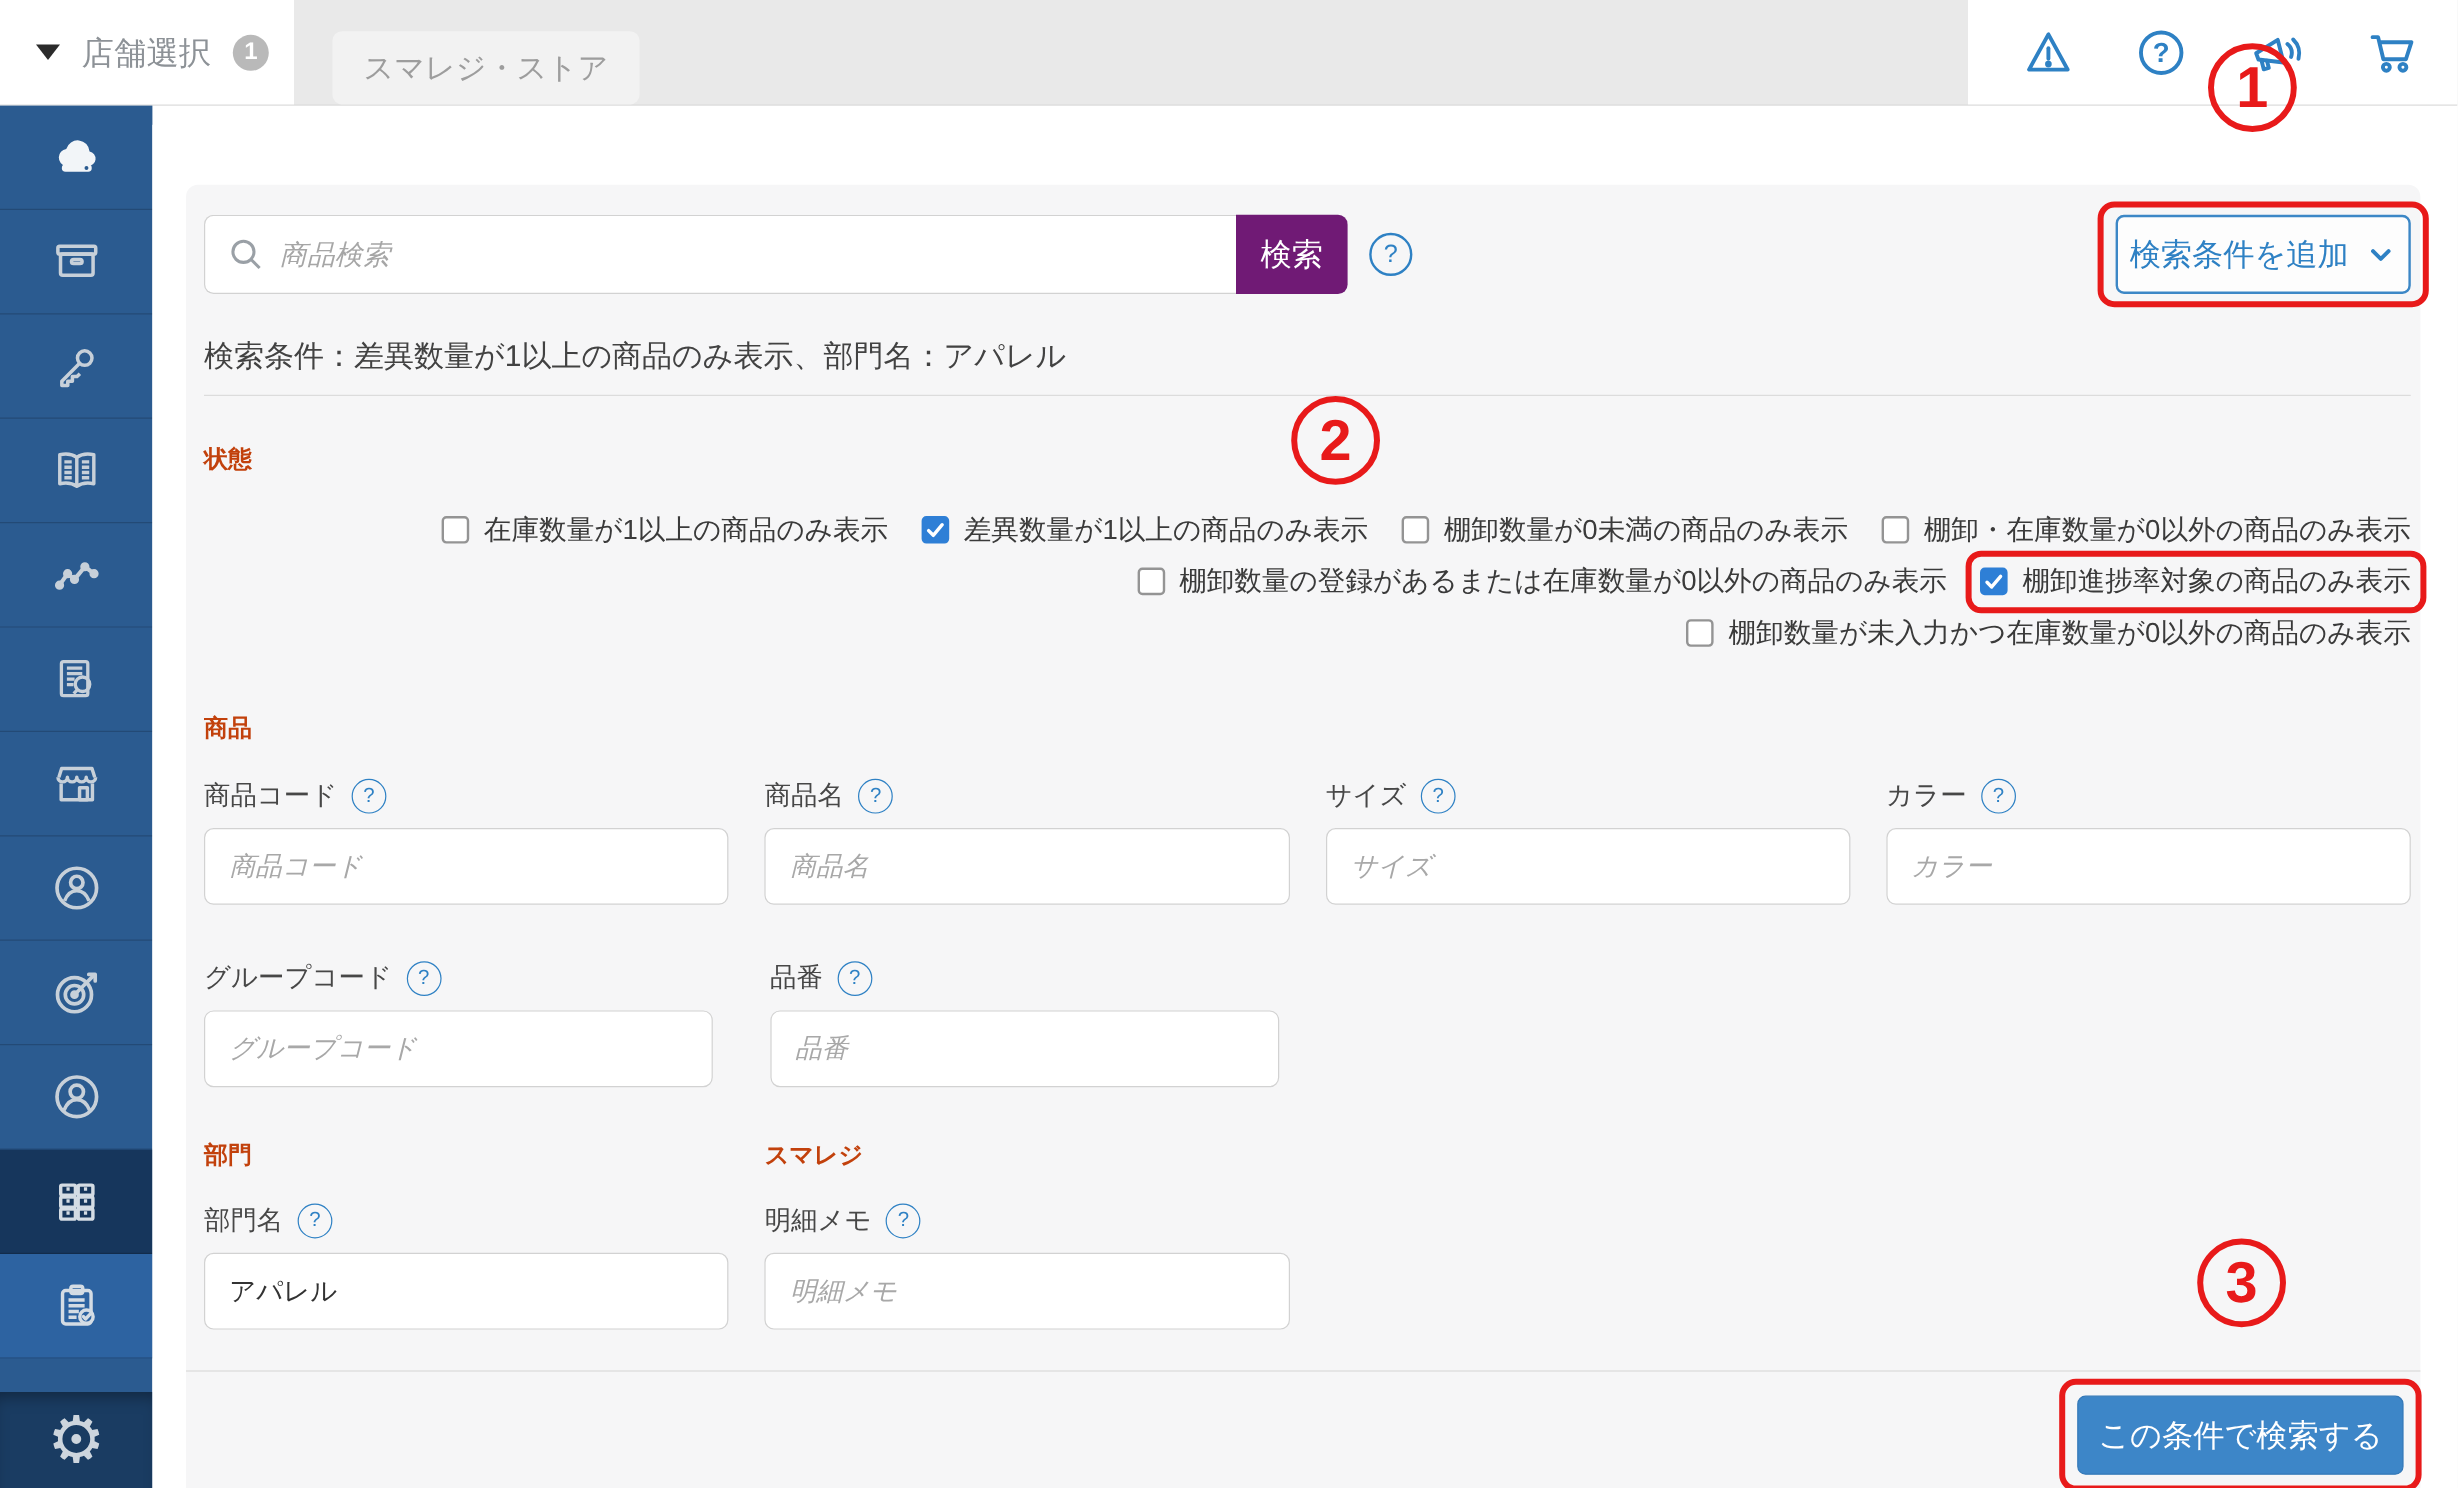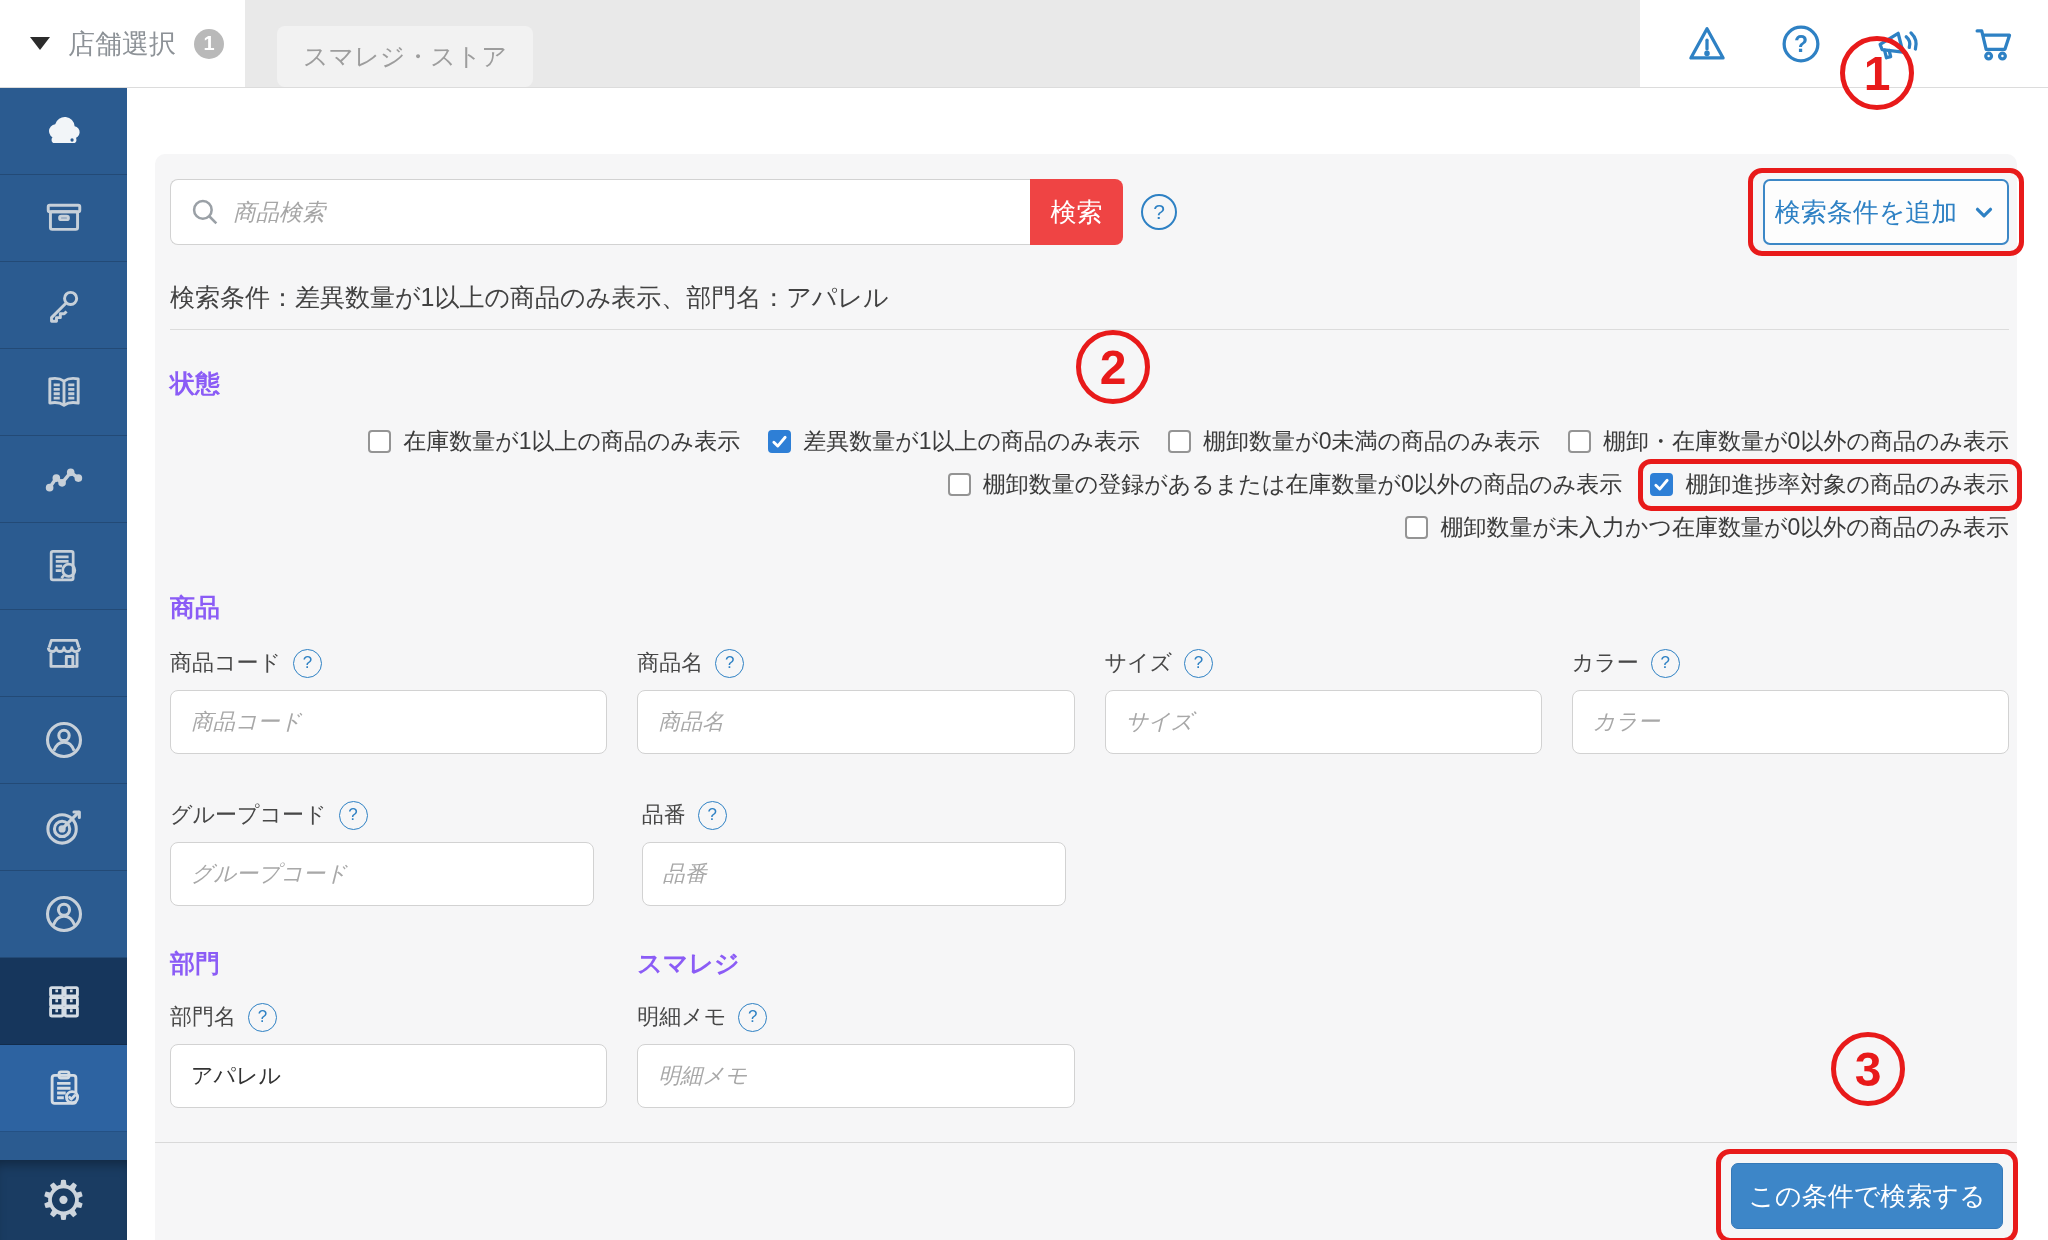--- a/index.html
+++ b/index.html
@@ -28,30 +28,30 @@
 
   
   .content { position:absolute; top:104px; left:127px; width:1921px; height:1148px; background:#ffffff;padding-left:36px; }
   .panel { position:absolute; left:28px; top:50px; width:1862px; height:1102px; background:#f6f6f7; border-radius:10px 10px 0 0; padding:25px 8px 0 15px; display:flex; flex-direction:column; }
 
   .search-row { display:flex; align-items:center; height:66px; }
   .search-wrap { position:relative; flex:0 0 860px; height:66px; }
   .search-wrap svg { position:absolute; left:18px; top:16px; }
   .search-input { width:100%; height:66px; border:1px solid #d2d2d2; border-right:none; border-radius:8px 0 0 8px; background:#fff; padding:0 16px 0 62px; font-size:23px; font-family:inherit; color:#333; outline:none; }
   .search-input::placeholder { font-style:italic; color:#a6a6a6; }
-  .btn-search { flex:0 0 93px; height:66px; background:#ef4444; color:#fff; border:none; border-radius:0 8px 8px 0; font-size:26px; font-family:inherit; cursor:pointer; }
+  .btn-search { flex:0 0 93px; height:66px; background:#701a75; color:#fff; border:none; border-radius:0 8px 8px 0; font-size:26px; font-family:inherit; cursor:pointer; }
   .help-circle { width:36px; height:36px; margin-left:18px; border:2px solid #2e81c4; border-radius:50%; color:#2e81c4; font-size:21px; display:flex; align-items:center; justify-content:center; flex:0 0 auto; }
   .spacer { flex:1 1 auto; }
   .addcond-wrap { position:relative; margin-right:0; }
   .btn-addcond { width:246px; height:66px; background:#fdfdfd; border:2px solid #3c87c6; border-radius:7px; color:#2e81c4; font-size:26px; font-family:inherit; display:flex; align-items:center; justify-content:center; gap:14px; cursor:pointer; }
 
   .cond-summary { margin-top:36px; font-size:25px; line-height:32px; color:#424242; }
   .divider { margin-top:16px; border-top:1px solid #dcdcdc; height:0; }
 
-  .sec-heading { margin-top:36px; font-size:25px; font-weight:bold; color:#8b5cf6; height:34px; line-height:34px; }
+  .sec-heading { margin-top:36px; font-size:20px; font-weight:bold; color:#c2410c; height:34px; line-height:34px; }
   .sec-heading.product { margin-top:48px; }
 
   .cb-rows { margin-top:26px; display:flex; flex-direction:column; gap:13px;align-items:flex-end; }
   .cb-row { display:flex; align-items:center; gap:28px; height:30px; }
   .cb-item { display:flex; align-items:center; gap:12px; position:relative; }
   .cb-box { width:23px; height:23px; border:2px solid #949494; border-radius:4px; background:#fff; flex:0 0 auto; display:flex; align-items:center; justify-content:center; }
   .cb-box.checked { background:#2e7fd6; border-color:#2e7fd6; }
   .cb-label { font-size:23px; color:#3a3a3a; white-space:nowrap; }
 
   .fields-grid { display:grid; grid-template-columns:repeat(4,1fr); column-gap:30px; }

